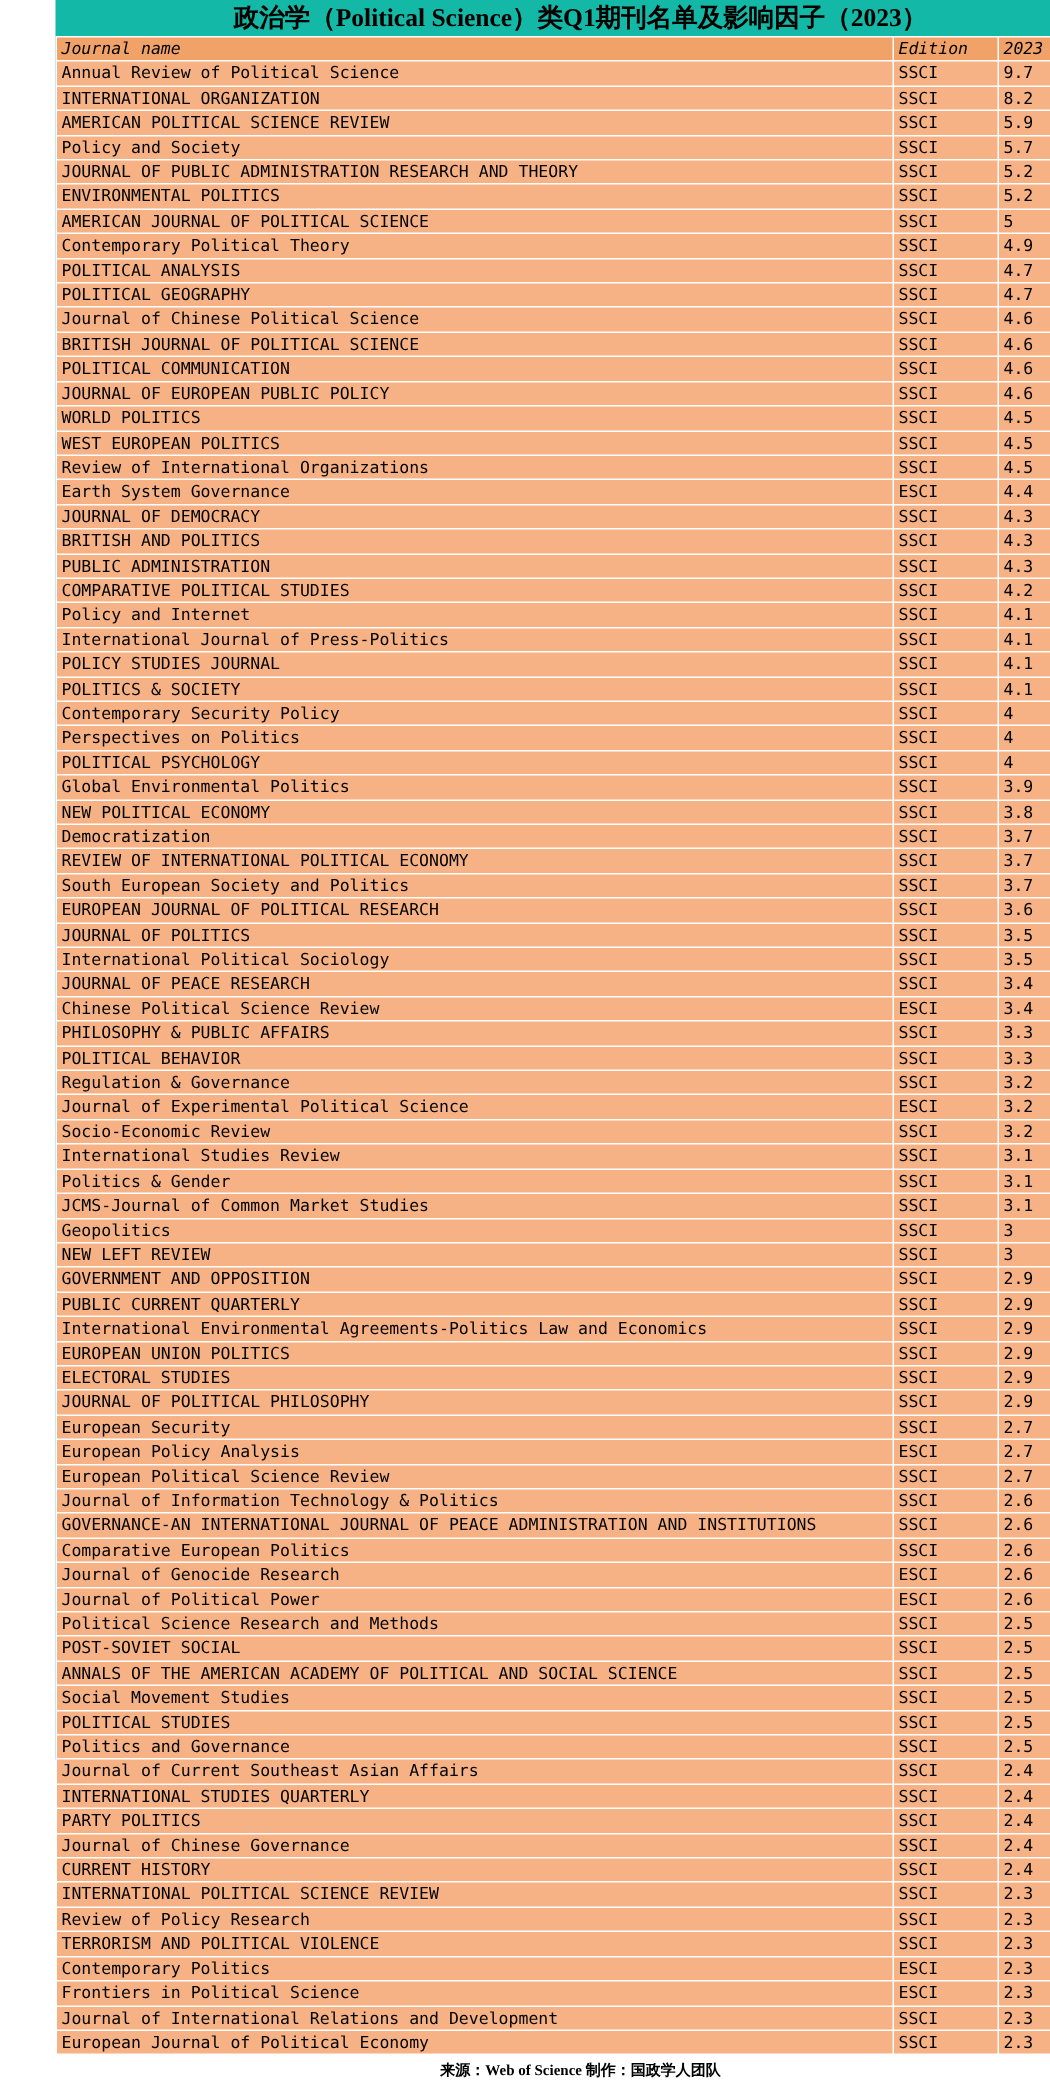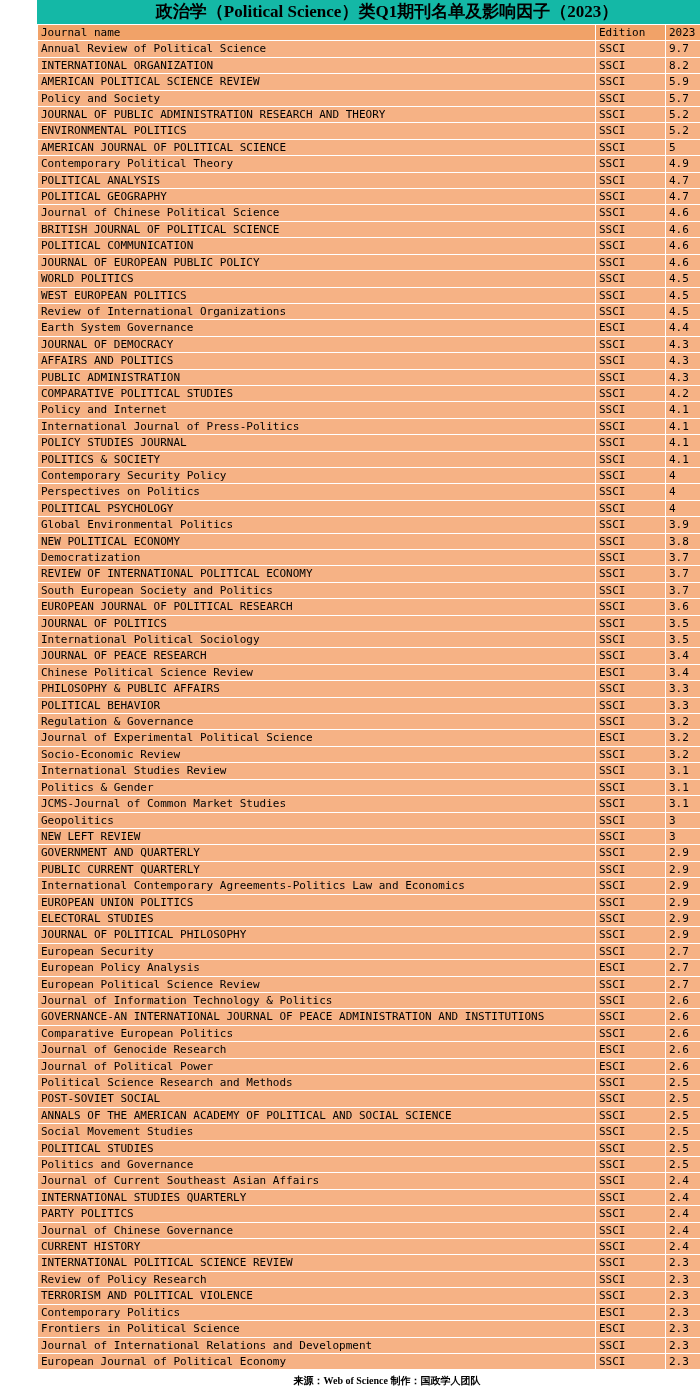--- a/index.html
+++ b/index.html
@@ -45,20 +45,21 @@
     text-align: left;
     vertical-align: middle;
     padding: 0 3px;
     height: 15.4px;
     line-height: 15.4px;
     white-space: nowrap;
     overflow: hidden;
   }
   th {
     background: var(--header-bg, #f1a268);
+    font-style: italic;
   }
   .col0 { width: 551px; }
   .col1 { width: 63px; }
   .col2 { width: 72px; }
   .footer {
     font-family: "Liberation Serif", serif;
     font-weight: bold;
     font-size: 10px;
     line-height: 21px;
     height: 22px;
@@ -170,21 +171,21 @@
           <td class="col0">Earth System Governance</td>
           <td class="col1">ESCI</td>
           <td class="col2">4.4</td>
         </tr>
         <tr>
           <td class="col0">JOURNAL OF DEMOCRACY</td>
           <td class="col1">SSCI</td>
           <td class="col2">4.3</td>
         </tr>
         <tr>
-          <td class="col0">AFFAIRS AND POLITICS</td>
+          <td class="col0">BRITISH AND POLITICS</td>
           <td class="col1">SSCI</td>
           <td class="col2">4.3</td>
         </tr>
         <tr>
           <td class="col0">PUBLIC ADMINISTRATION</td>
           <td class="col1">SSCI</td>
           <td class="col2">4.3</td>
         </tr>
         <tr>
           <td class="col0">COMPARATIVE POLITICAL STUDIES</td>
@@ -320,31 +321,31 @@
           <td class="col0">Geopolitics</td>
           <td class="col1">SSCI</td>
           <td class="col2">3</td>
         </tr>
         <tr>
           <td class="col0">NEW LEFT REVIEW</td>
           <td class="col1">SSCI</td>
           <td class="col2">3</td>
         </tr>
         <tr>
-          <td class="col0">GOVERNMENT AND QUARTERLY</td>
+          <td class="col0">GOVERNMENT AND OPPOSITION</td>
           <td class="col1">SSCI</td>
           <td class="col2">2.9</td>
         </tr>
         <tr>
           <td class="col0">PUBLIC CURRENT QUARTERLY</td>
           <td class="col1">SSCI</td>
           <td class="col2">2.9</td>
         </tr>
         <tr>
-          <td class="col0">International Contemporary Agreements-Politics Law and Economics</td>
+          <td class="col0">International Environmental Agreements-Politics Law and Economics</td>
           <td class="col1">SSCI</td>
           <td class="col2">2.9</td>
         </tr>
         <tr>
           <td class="col0">EUROPEAN UNION POLITICS</td>
           <td class="col1">SSCI</td>
           <td class="col2">2.9</td>
         </tr>
         <tr>
           <td class="col0">ELECTORAL STUDIES</td>

